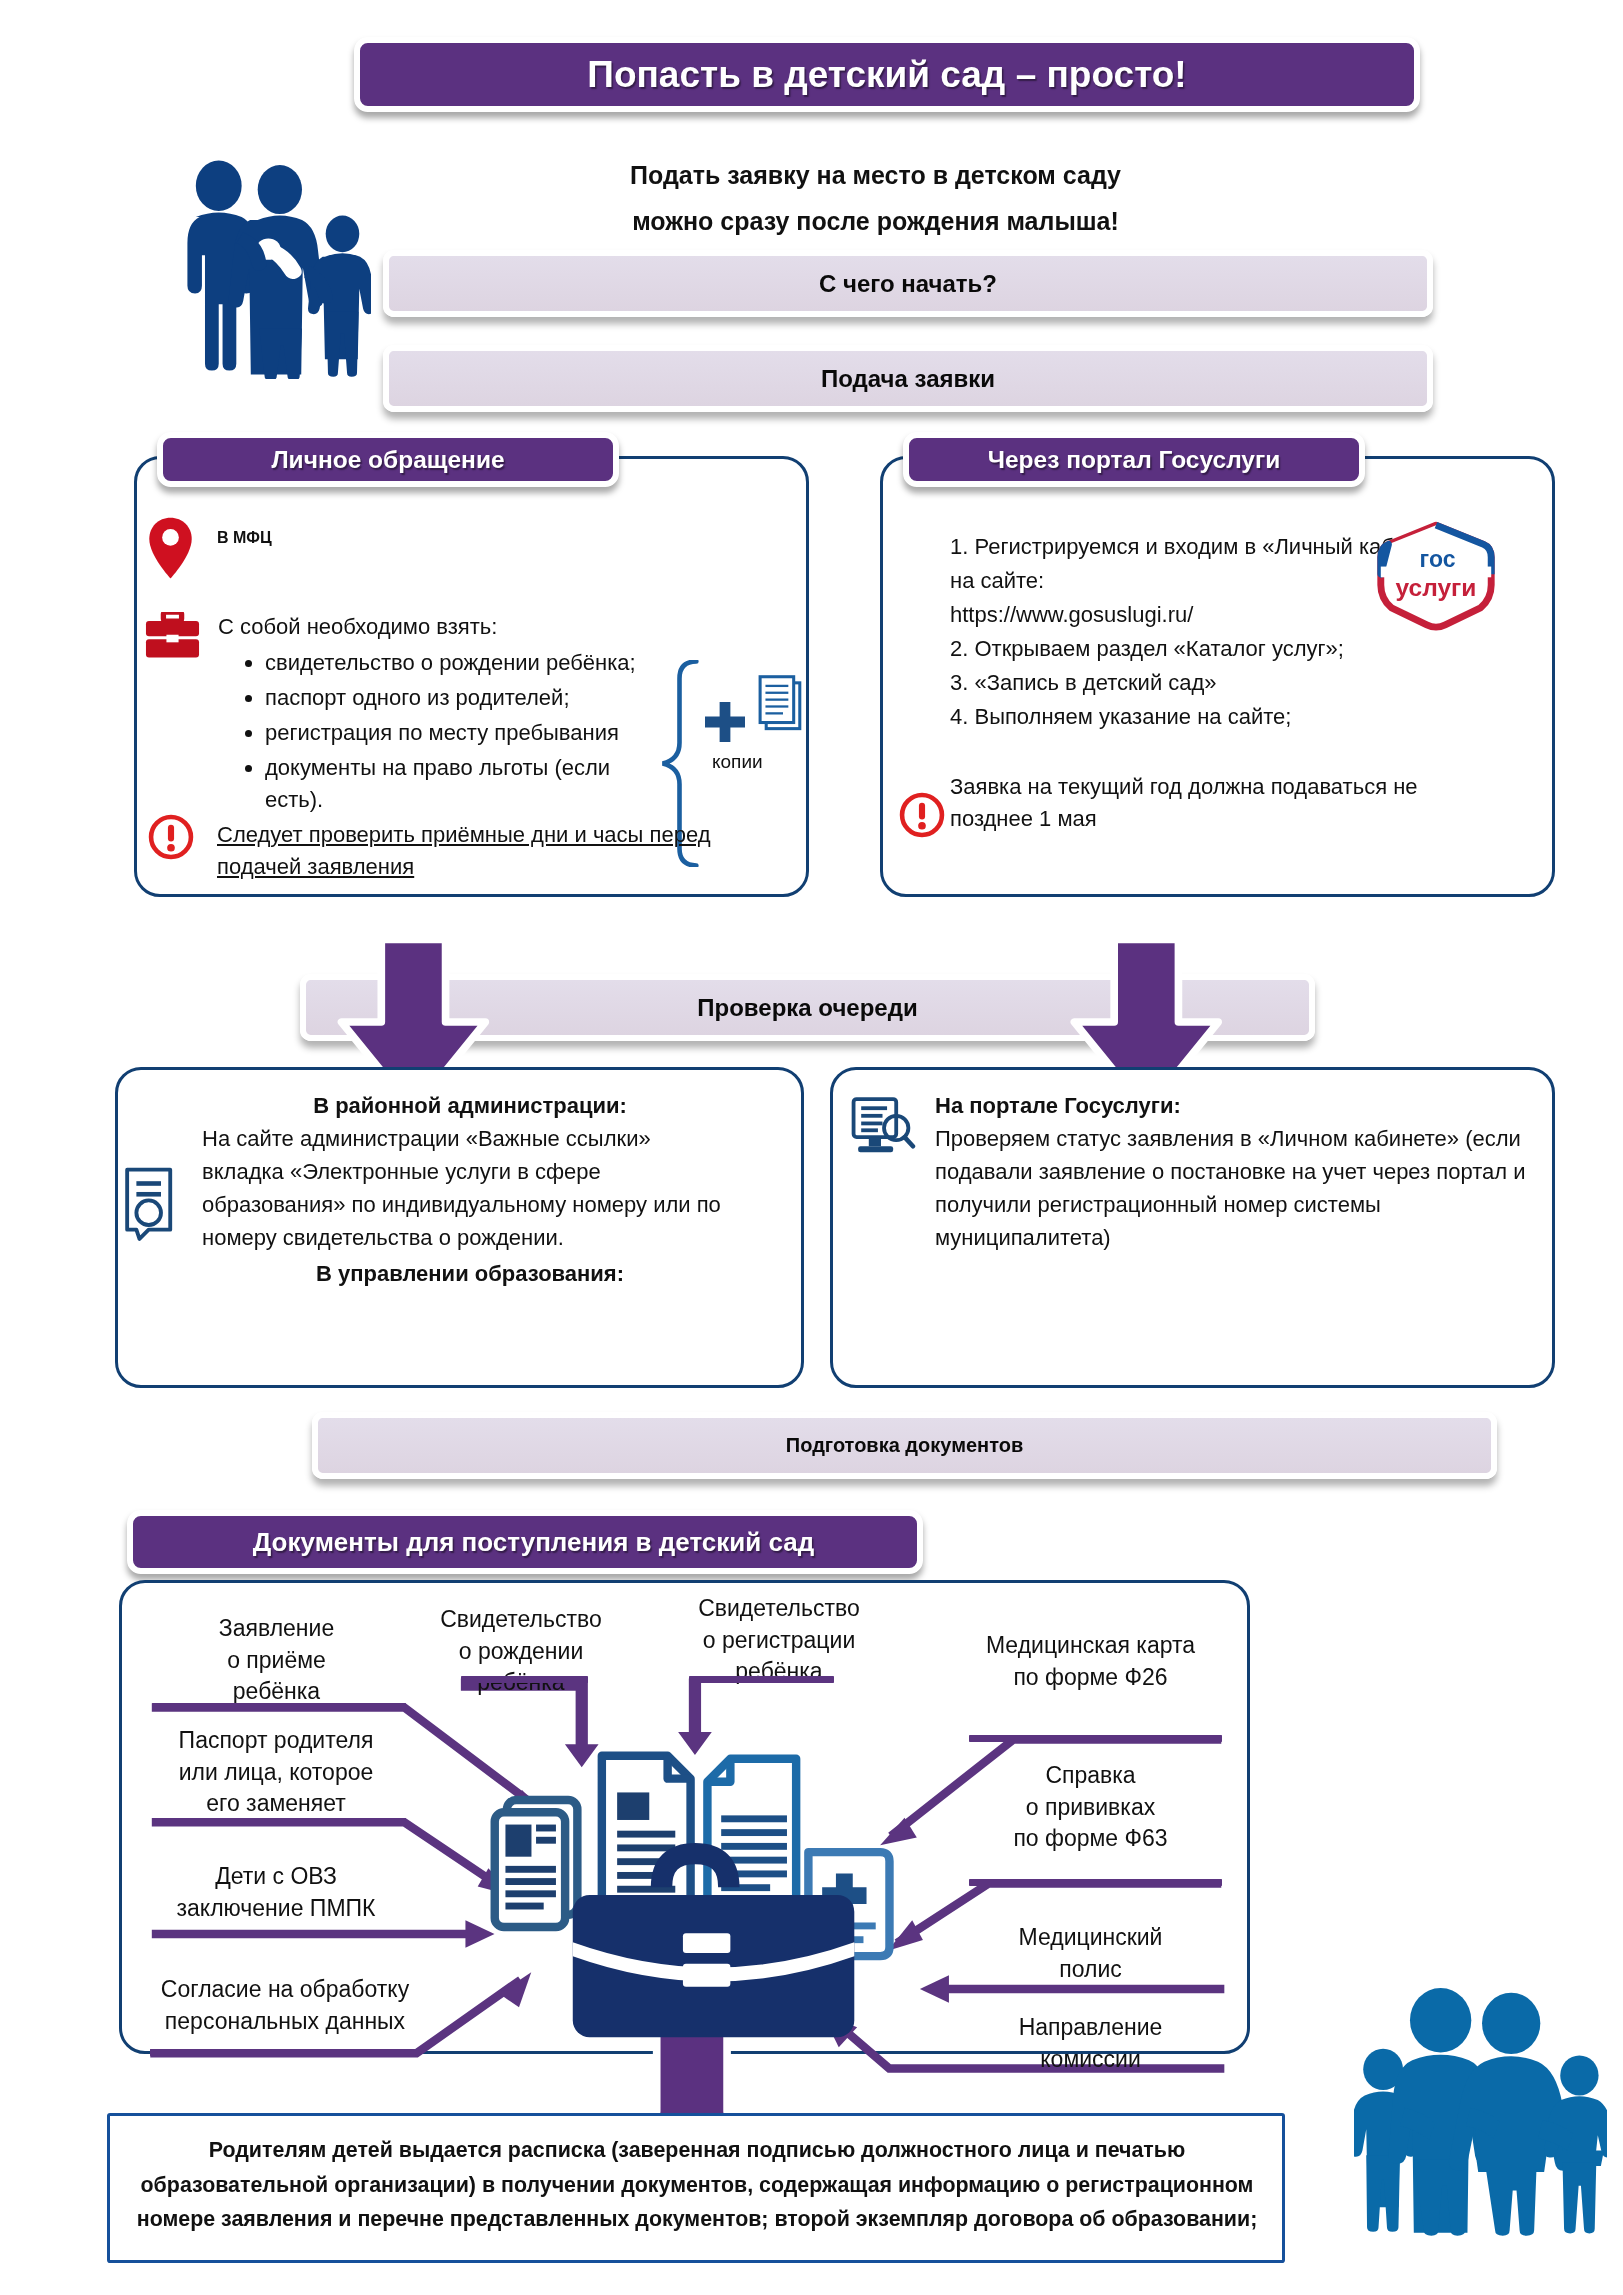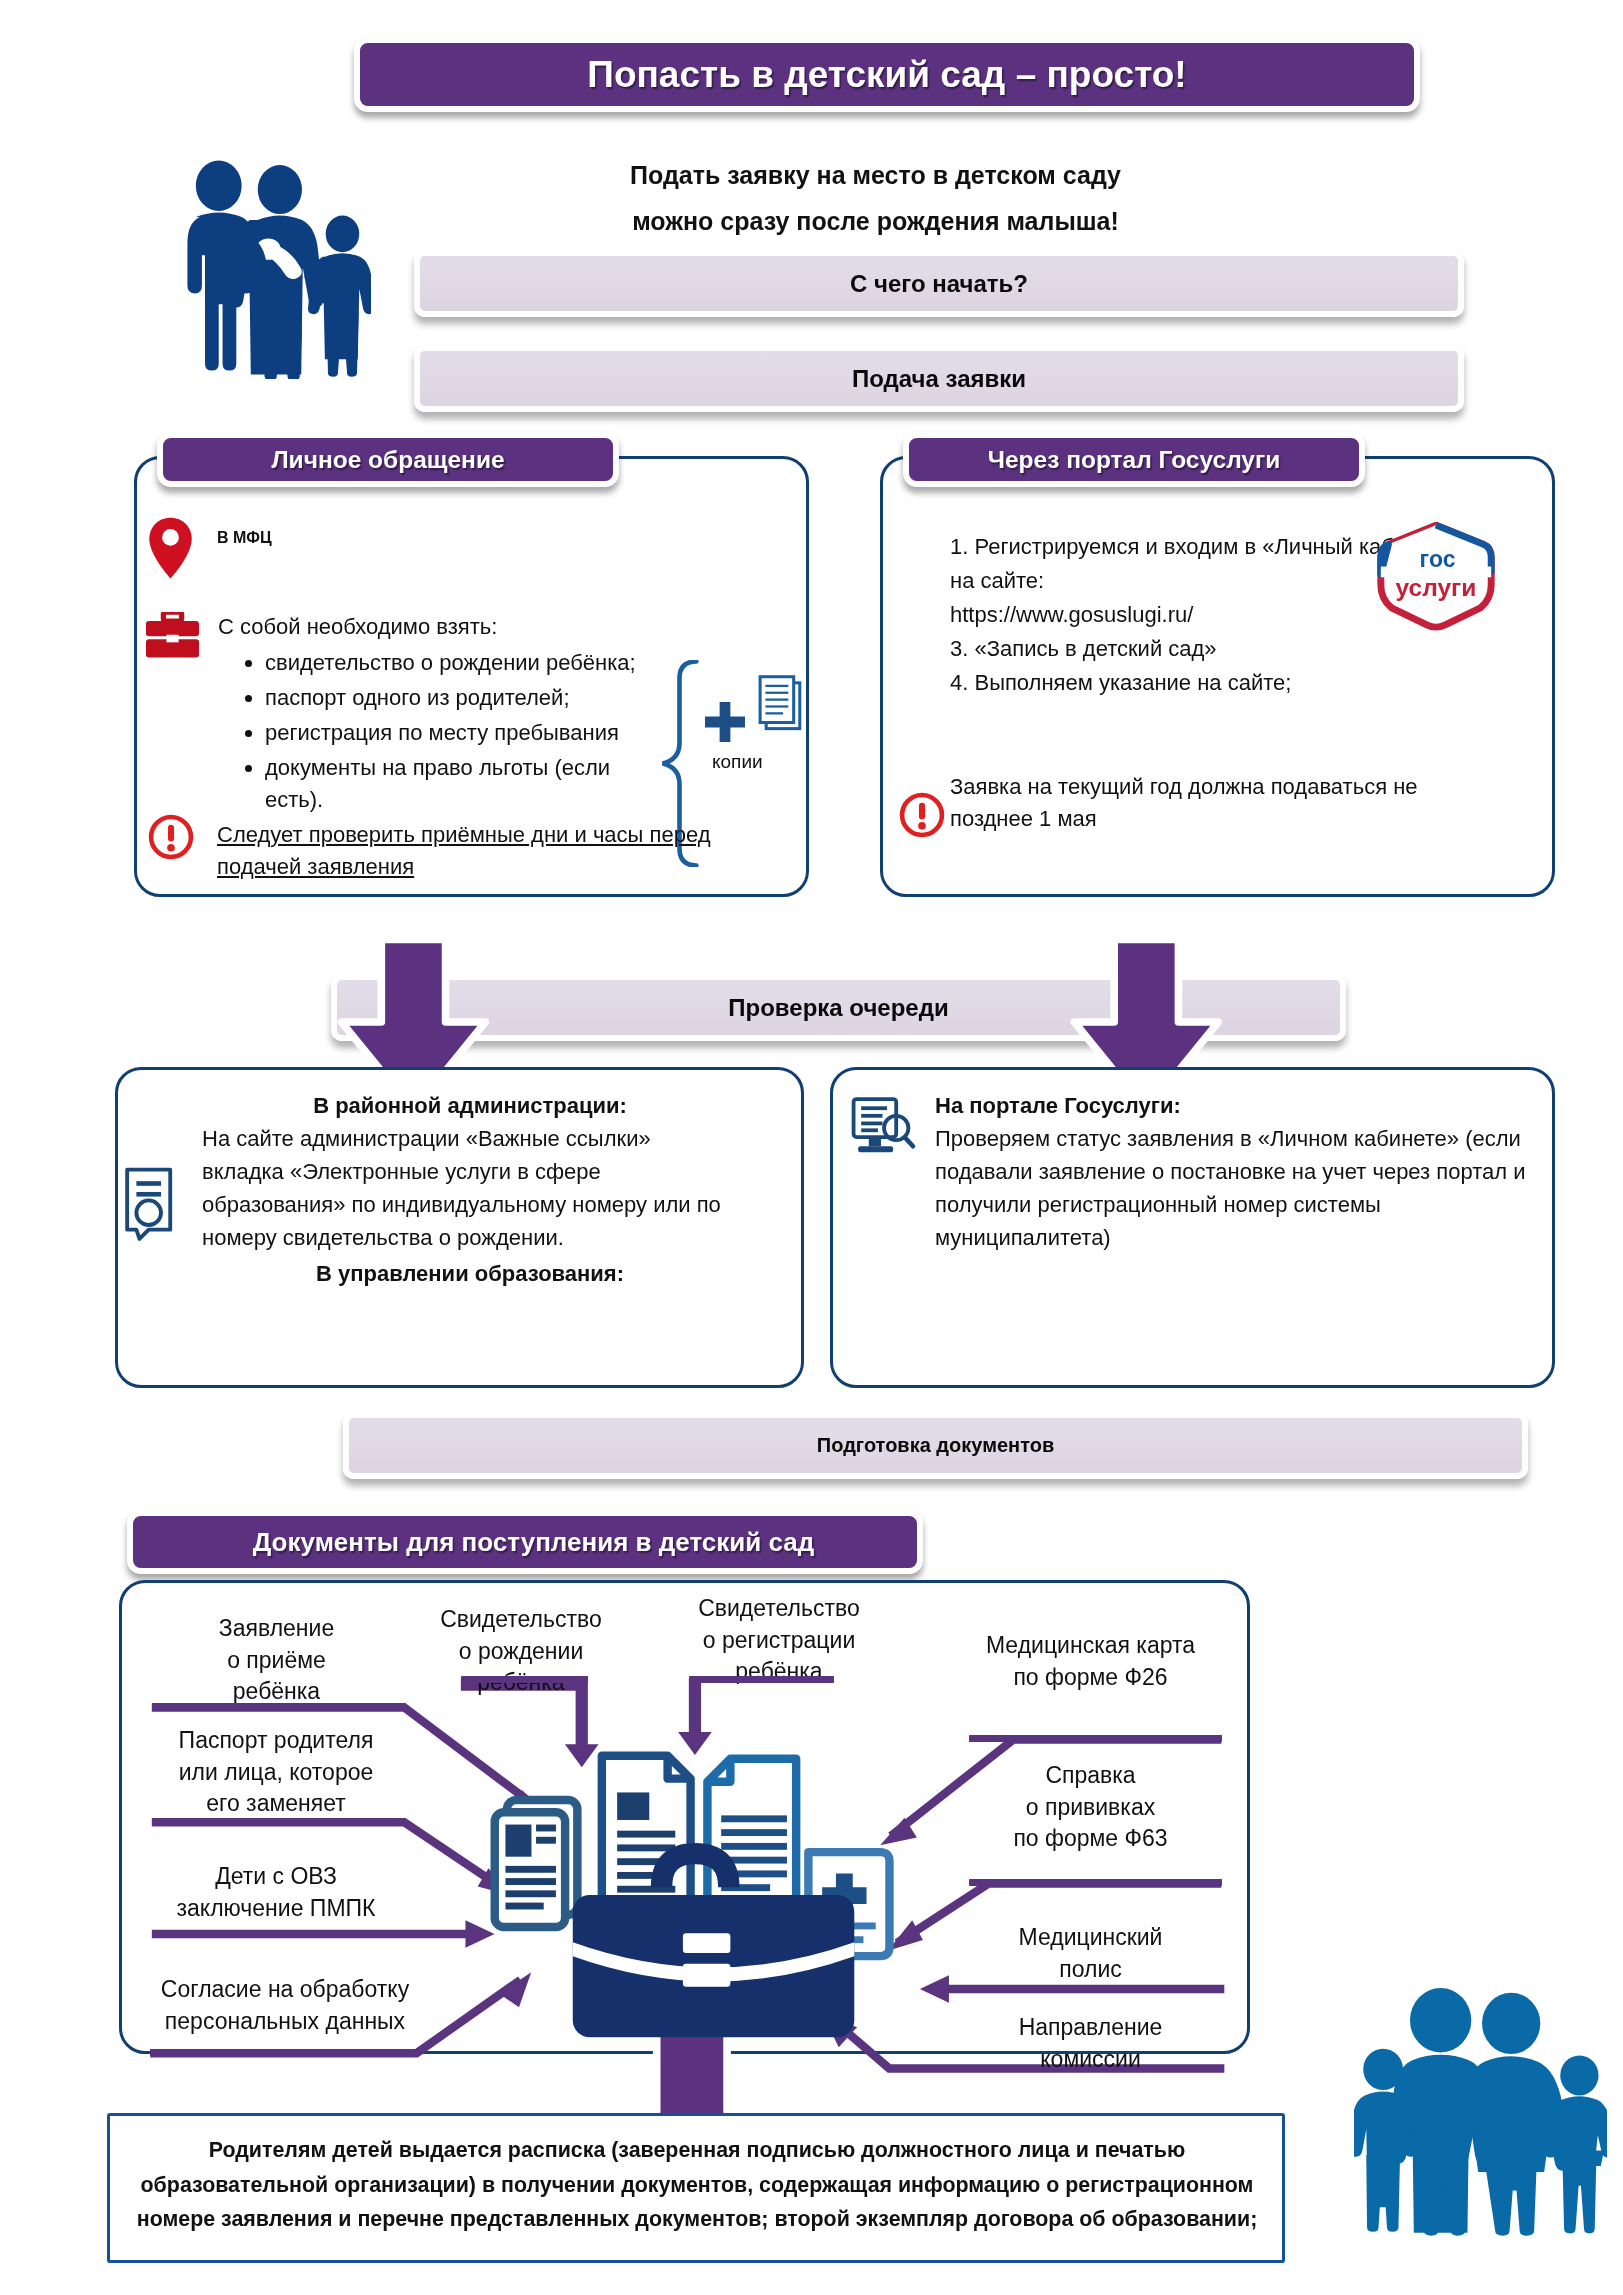--- a/index.html
+++ b/index.html
@@ -17,21 +17,21 @@
     box-shadow:0 5.4px 6.9px rgba(0,0,0,.34);
     display:flex;align-items:center;justify-content:center;
     font-weight:bold;text-align:center;
     text-shadow:1.5px 1.5px 1.5px rgba(0,0,0,.45);
   }
   .banner-light{
     background:linear-gradient(180deg,#e3ddea 0%,#ddd4e1 100%);
     border-radius:10.7px;border:6.9px solid #ffffff;
     box-shadow:0 6.1px 7.7px rgba(0,0,0,.30);
     display:flex;align-items:center;justify-content:center;
-    font-weight:bold;color:#0a0a0a;text-align:right;margin-left:31px;
+    font-weight:bold;color:#0a0a0a;text-align:right;
   }
 
   
   .card{
     background:#ffffff;border:3.8px solid #113f72;border-radius:26px;
   }
   .card-thin{
     background:#ffffff;border:3.8px solid #15509b;border-radius:3.1px;
   }
 
@@ -164,20 +164,21 @@
 
 <div class="abs card" style="left:880px;top:456px;width:675px;height:441px;"></div>
 
 <div class="abs banner-purple" style="left:903px;top:432px;width:462px;height:55px;font-size:24.5px;">
   <span>Через портал Госуслуги</span>
 </div>
 
 <div class="abs txt" style="left:950px;top:530px;width:490px;font-size:22px;line-height:1.55;">
   <div>1. Регистрируемся и входим в «Личный кабинет на сайте:</div>
   <div>https://www.gosuslugi.ru/</div>
+  <div>2. Открываем раздел «Каталог услуг»;</div>
   <div>3. «Запись в детский сад»</div>
   <div>4. Выполняем указание на сайте;</div>
 </div>
 
 <div class="abs" style="left:1367px;top:519px;width:138px;height:112px;">
   <svg viewBox="0 0 180 146" width="138" height="112">
     <path d="M90 8 L152 33 Q162 37 162 50 L162 86 Q162 104 148 116 L102 138 Q90 144 78 138 L32 116 Q18 104 18 86 L18 50 Q18 37 28 33 Z" fill="none" stroke="#c5203a" stroke-width="9" stroke-linejoin="round"></path>
     <path d="M90 8 L152 33 Q162 37 162 50 L162 72 L18 72 L18 50 Q18 37 28 33 Z" fill="#ffffff" stroke="none"></path>
     <path d="M90 8 L152 33 Q162 37 162 50 L162 72 M18 72 L18 50 Q18 37 28 33 Z" fill="none" stroke="#1456a0" stroke-width="9" stroke-linejoin="round"></path>
     <rect x="18" y="62" width="144" height="14" fill="#ffffff"></rect>

